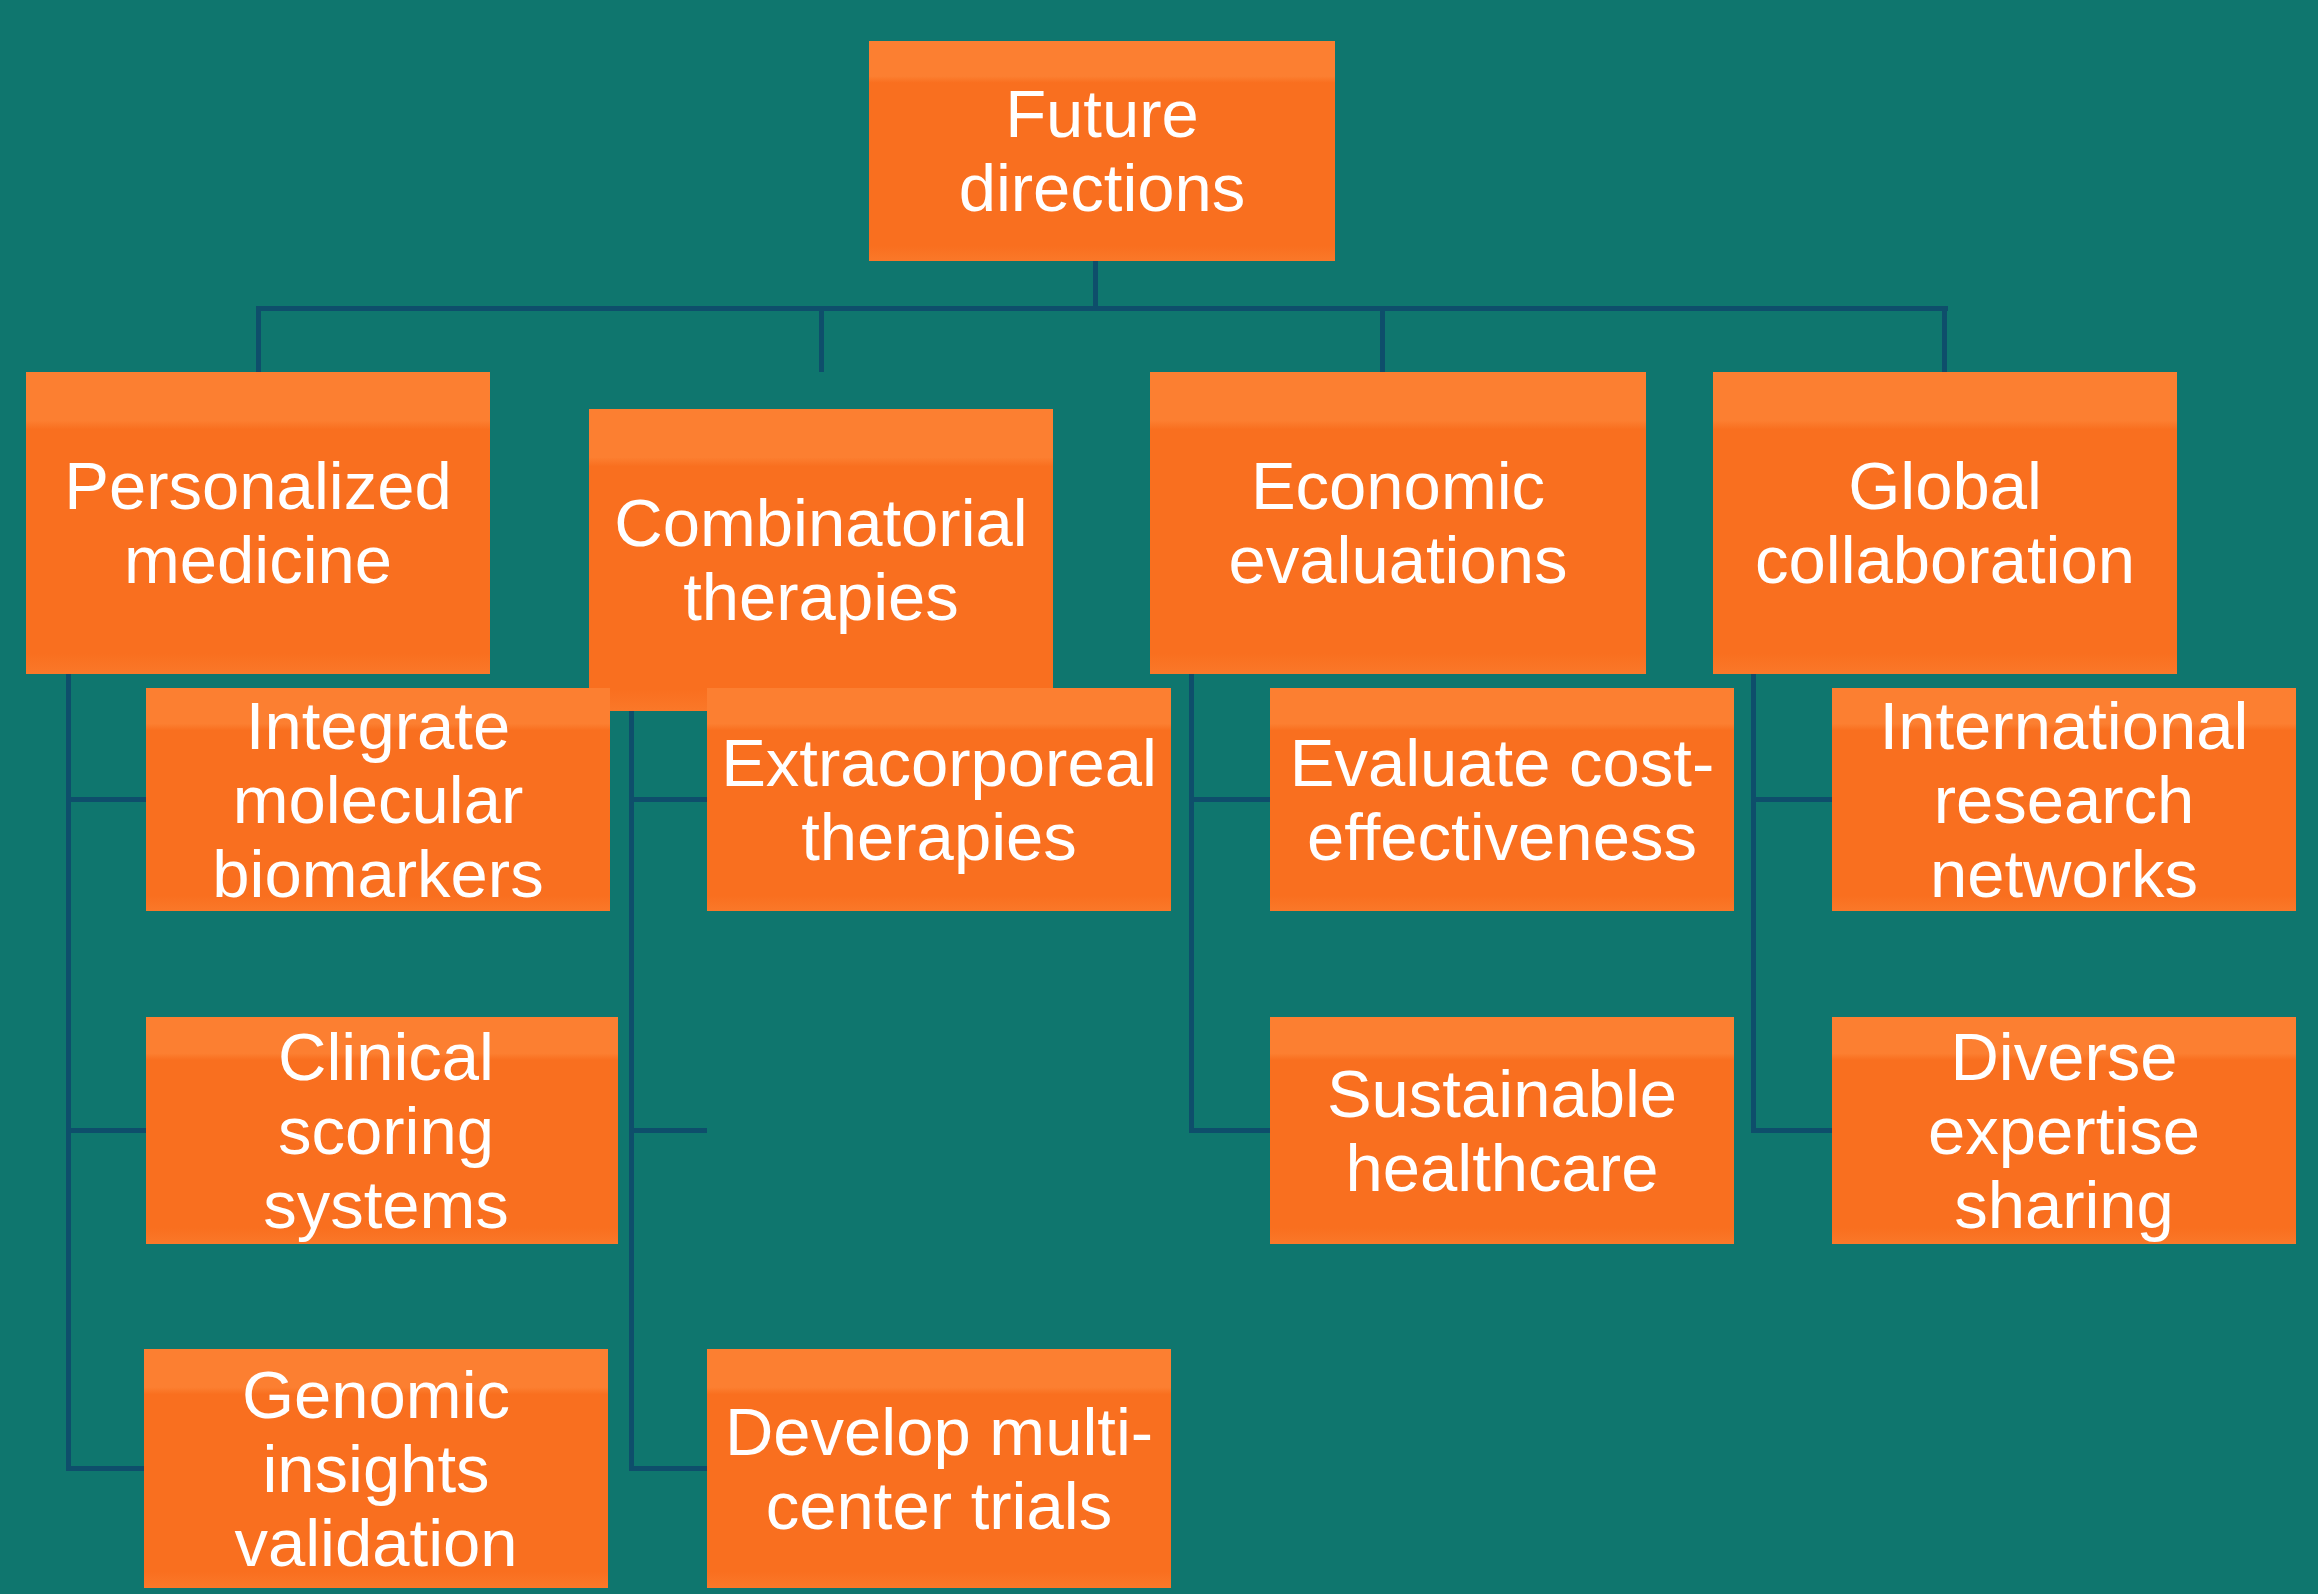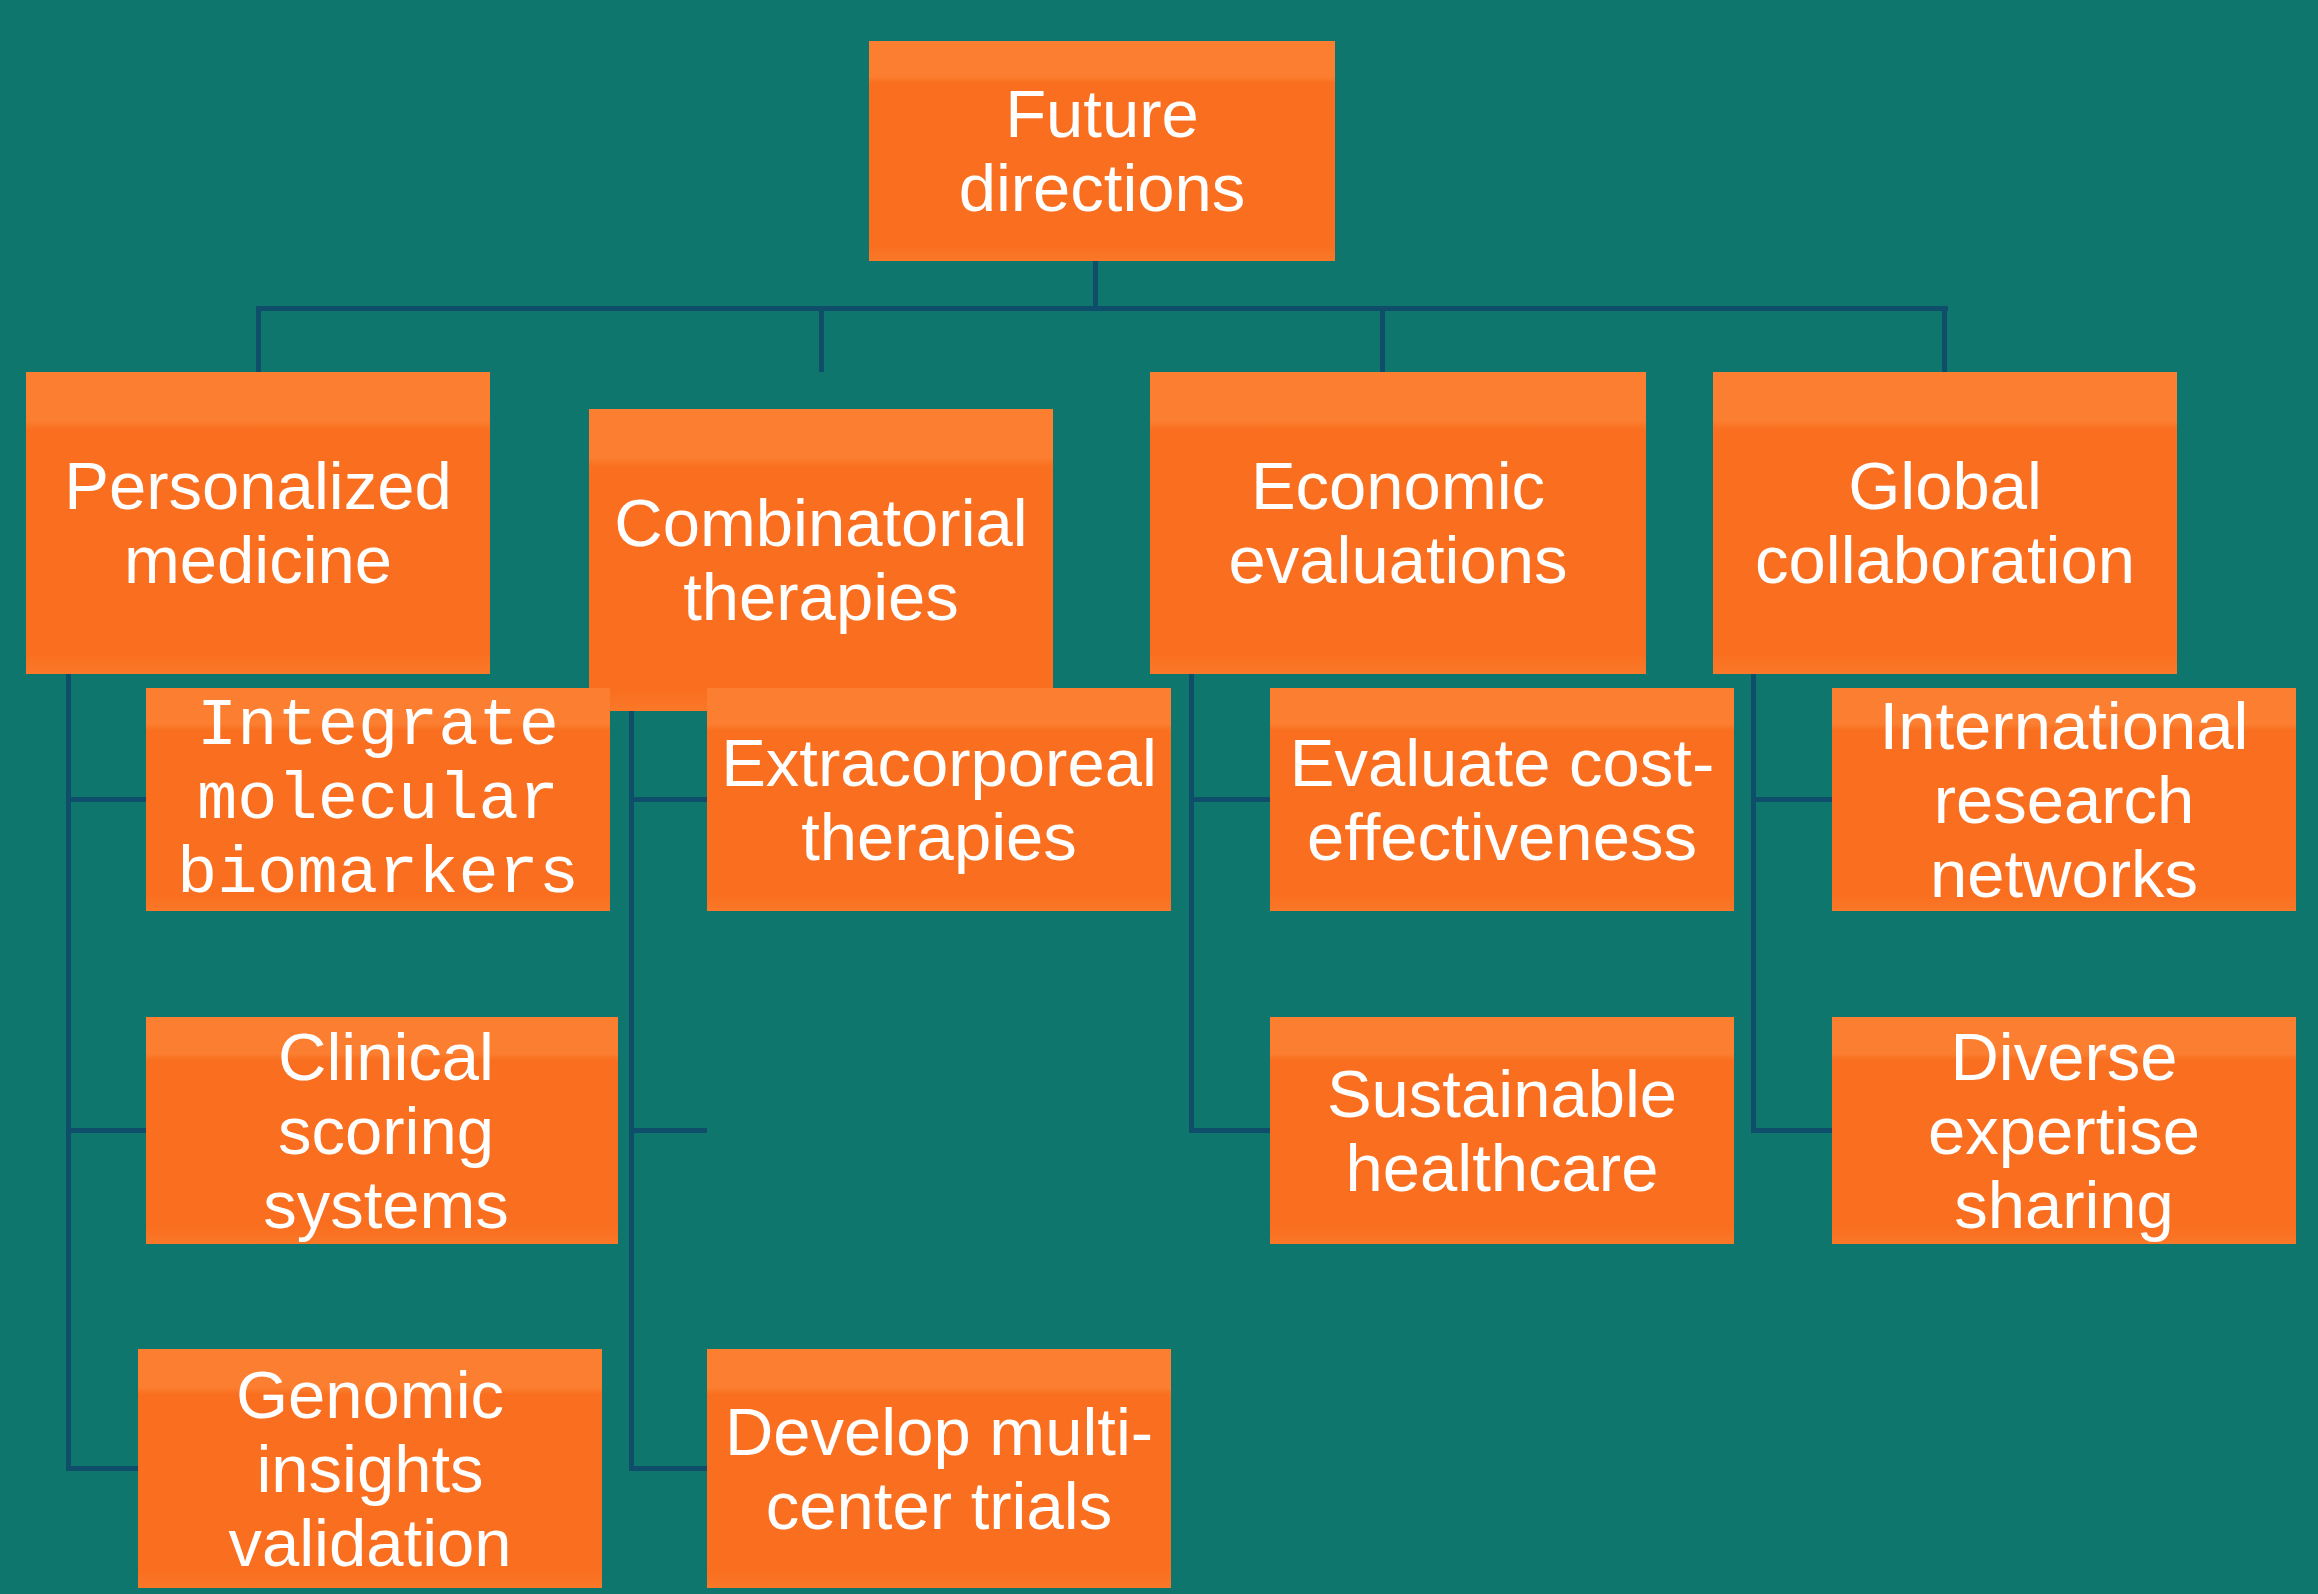--- a/index.html
+++ b/index.html
@@ -26,23 +26,23 @@
   .line{
     position:absolute;
     background:#0e4e6b;
   }
   
   .n-root {left:869px;  top:41px;  width:466px; height:220px;}
   .n-h1   {left:26px;   top:372px; width:464px; height:302px;}
   .n-h2   {left:589px;  top:372px; width:464px; height:302px;margin-top:37px;}
   .n-h3   {left:1150px; top:372px; width:496px; height:302px;}
   .n-h4   {left:1713px; top:372px; width:464px; height:302px;}
-  .n-c1r1 {left:146px;  top:688px;  width:464px; height:223px;font-family:Liberation Mono, monospace;}
+  .n-c1r1 {left:146px;  top:688px;  width:464px; height:223px;}
   .n-c1r2 {left:146px;  top:1017px; width:464px; height:227px;padding-left:8px;}
-  .n-c1r3 {left:138px;  top:1349px; width:464px; height:239px;}
+  .n-c1r3 {left:144px;  top:1349px; width:464px; height:239px;}
   .n-c2r1 {left:707px;  top:688px;  width:464px; height:223px;}
   .n-c2r2 {left:707px;  top:1017px; width:464px; height:227px;}
   .n-c2r3 {left:707px;  top:1349px; width:464px; height:239px;}
   .n-c3r1 {left:1270px; top:688px;  width:464px; height:223px;}
   .n-c3r2 {left:1270px; top:1017px; width:464px; height:227px;}
   .n-c4r1 {left:1832px; top:688px;  width:464px; height:223px;}
   .n-c4r2 {left:1832px; top:1017px; width:464px; height:227px;}
   
   .l-stub   {left:1093px; top:261px; width:5.3px;    height:47px;}
   .l-dist   {left:256px;  top:306px; width:1692px; height:5.3px;}

